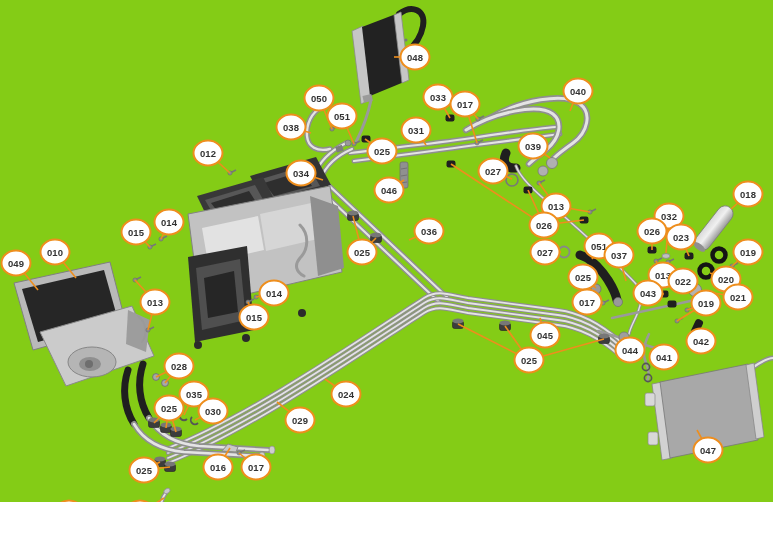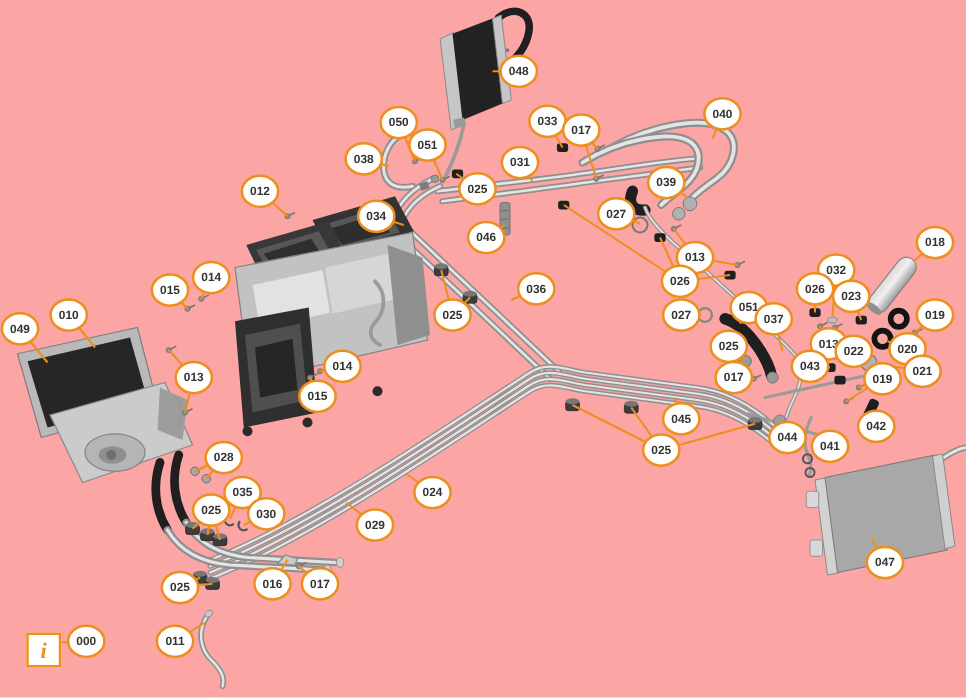--- a/index.html
+++ b/index.html
@@ -1,16 +1,16 @@
 <!DOCTYPE html>
 <html style="--accent: #EE8E1D;"><head>
 <meta charset="utf-8">
 <style>
   html,body{margin:0;padding:0;background:#fff;}
-  .stage{position:relative;width:773px;height:558px;background:#fca5a5;overflow:hidden;
+  .stage{position:relative;width:773px;height:502px;background:#84cc16;overflow:hidden;
          font-family:"Liberation Sans",sans-serif;}
   .stage svg{position:absolute;left:0;top:0;}
   .leader{stroke:var(--accent,#EE8E1D);stroke-width:1.6;fill:none;}
   .badge{fill:#fff;stroke:var(--accent,#EE8E1D);stroke-width:2;}
   .badgeText{font-family:"Liberation Sans",sans-serif;font-size:9.5px;font-weight:bold;
              fill:#333;text-anchor:middle;dominant-baseline:central;}
   .pO{fill:none;stroke:#8f8f8f;stroke-linecap:round;stroke-linejoin:round;}
   .pI{fill:none;stroke:#e4e4e4;stroke-linecap:round;stroke-linejoin:round;}
   .blk{fill:none;stroke:#1f1f1f;stroke-linecap:round;stroke-linejoin:round;}
   .thin{fill:none;stroke:#9a9a9a;stroke-linecap:round;}

